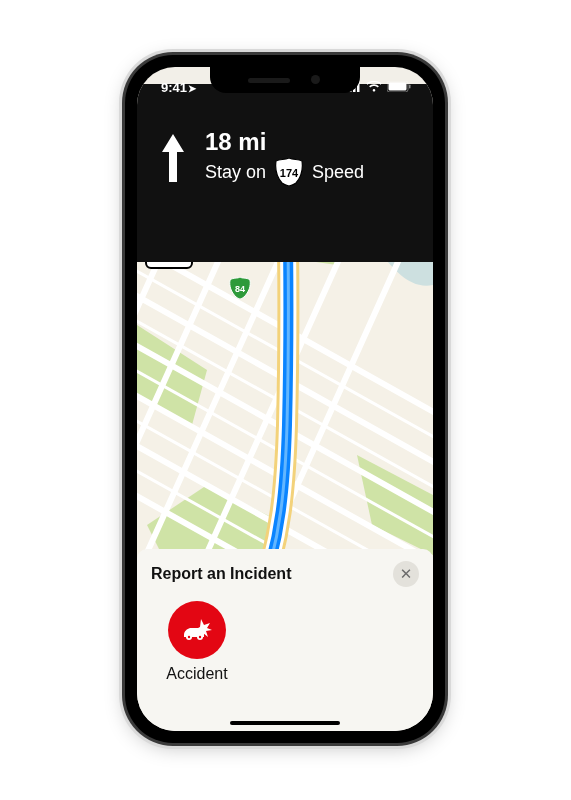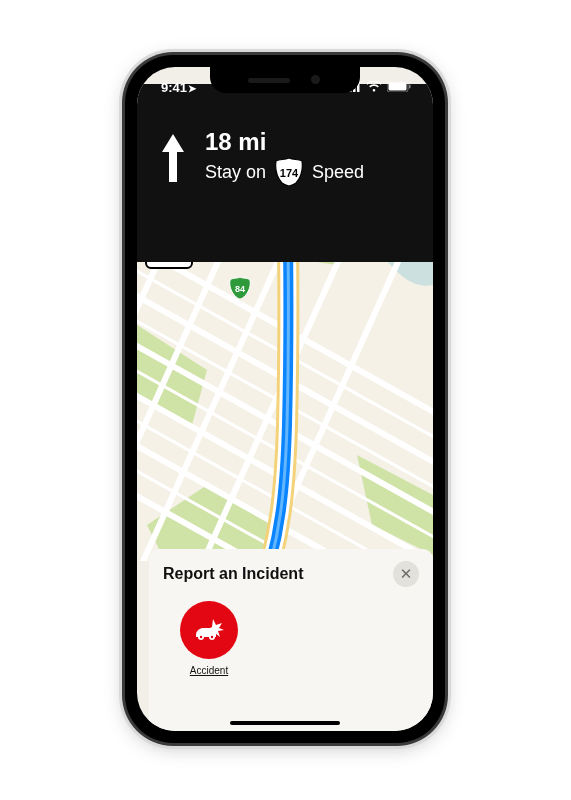--- a/index.html
+++ b/index.html
@@ -38,28 +38,28 @@
   
   .map{position:absolute;top:132px;left:0;right:0;bottom:170px;overflow:hidden;}
   .map svg{width:100%;height:100%;display:block;}
   .speed-limit{position:absolute;top:8px;left:8px;width:44px;height:54px;background:#fff;border:2px solid #000;border-radius:6px;text-align:center;line-height:1;padding-top:4px;z-index:5;}
   .speed-limit .t{font-size:8px;font-weight:700;letter-spacing:.5px;}
   .speed-limit .n{font-size:20px;font-weight:800;margin-top:2px;}
   .route-shield{position:absolute;top:78px;left:92px;z-index:6;width:22px;height:22px;}
   .route-shield svg{width:100%;height:100%;}
   .route-shield span{position:absolute;inset:0;display:flex;align-items:center;justify-content:center;font-size:9px;font-weight:700;color:#fff;top:1px;}
   
-  .sheet{position:absolute;left:12px;right:0;bottom:0;height:170px;background:#f7f6f2;z-index:35;border-top-left-radius:10px;border-top-right-radius:10px;padding:12px 14px 0;}
+  .sheet{position:absolute;left:0;right:0;bottom:0;height:170px;background:#f7f6f2;z-index:35;border-top-left-radius:10px;border-top-right-radius:10px;padding:12px 14px 0;}
   .sheet-head{display:flex;justify-content:space-between;align-items:center;}
   .sheet-title{font-size:16px;font-weight:700;color:#111;}
   .close{width:26px;height:26px;border-radius:50%;background:#e3e1db;display:flex;align-items:center;justify-content:center;font-size:15px;color:#6b6b6b;font-weight:400;}
   .sheet-row{display:flex;justify-content:space-between;margin-top:14px;padding:0 6px;}
   .inc{width:80px;text-align:center;}
   .inc .circ{width:58px;height:58px;border-radius:50%;margin:0 auto;display:flex;align-items:center;justify-content:center;}
-  .inc .lbl{font-size:10px;margin-top:6px;color:#111;text-decoration:underline;}
+  .inc .lbl{font-size:16px;margin-top:6px;color:#111;}
   .c-red{background:#e30613;}
   .c-orange{background:#f5a100;}
   .c-blue{background:#1b6ef3;}
   .home-ind{position:absolute;bottom:6px;left:50%;transform:translateX(-50%);width:110px;height:4px;background:#000;border-radius:3px;z-index:60;}
 </style>
 </head>
 <body>
 <div class="stage">
 
   <div class="btn-side btn-mute"></div>

